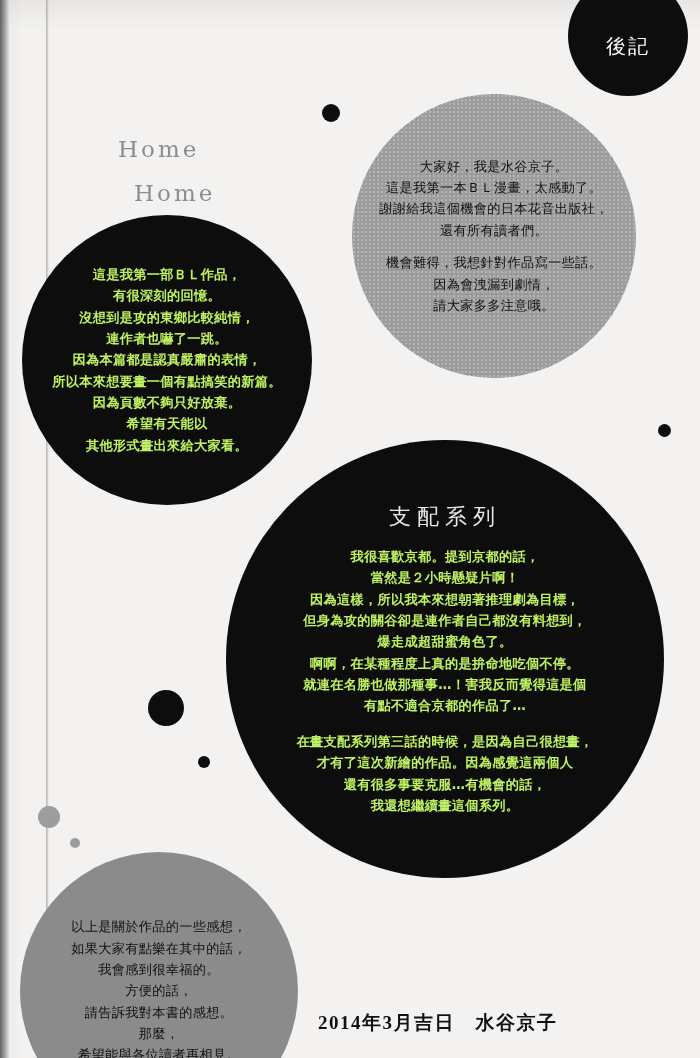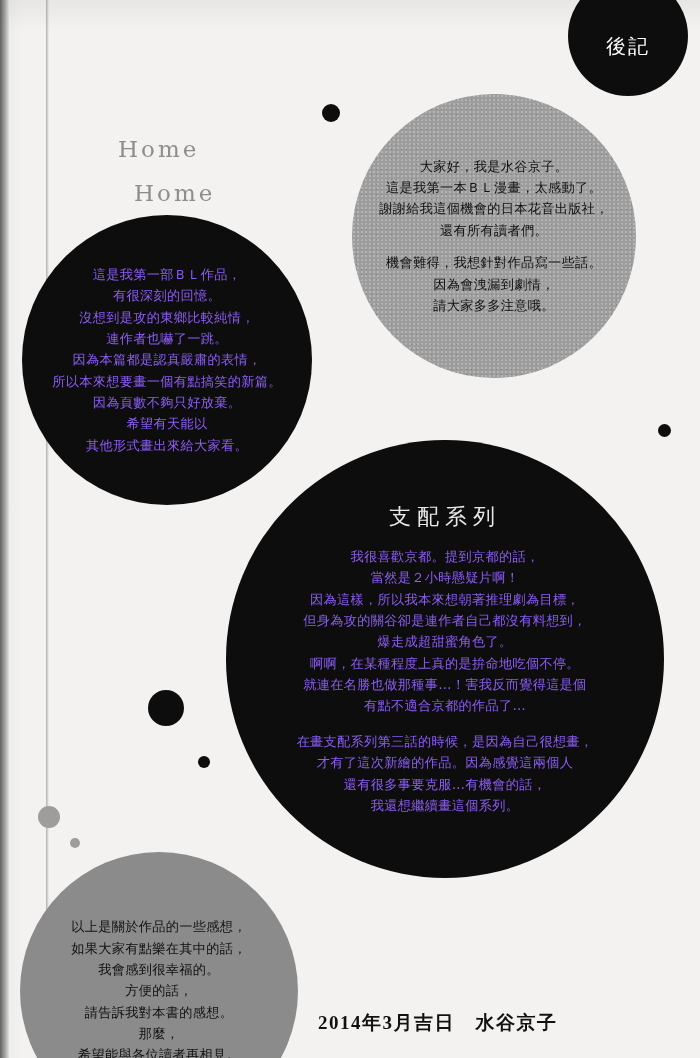--- a/index.html
+++ b/index.html
@@ -71,21 +71,21 @@
     color: #0b0b0b;
   }
 
   .body-text {
     font-size: 13.2px;
     line-height: 1.62;
     white-space: pre-line;
     letter-spacing: .3px;
     font-family: "DejaVu Sans", "Liberation Sans", sans-serif;
   }
-  .body-text.white { color: #8b5cf6; }
+  .body-text.white { color: #bef264; font-weight: bold; }
   .body-text.dark  { color: #101010; }
 
   
   #c-afterword {
     left: 568px; top: -24px; width: 120px; height: 120px;
   }
   #c-afterword .label {
     font-size: 20px;
     letter-spacing: 2px;
     font-family: "DejaVu Serif", "Liberation Serif", serif;

